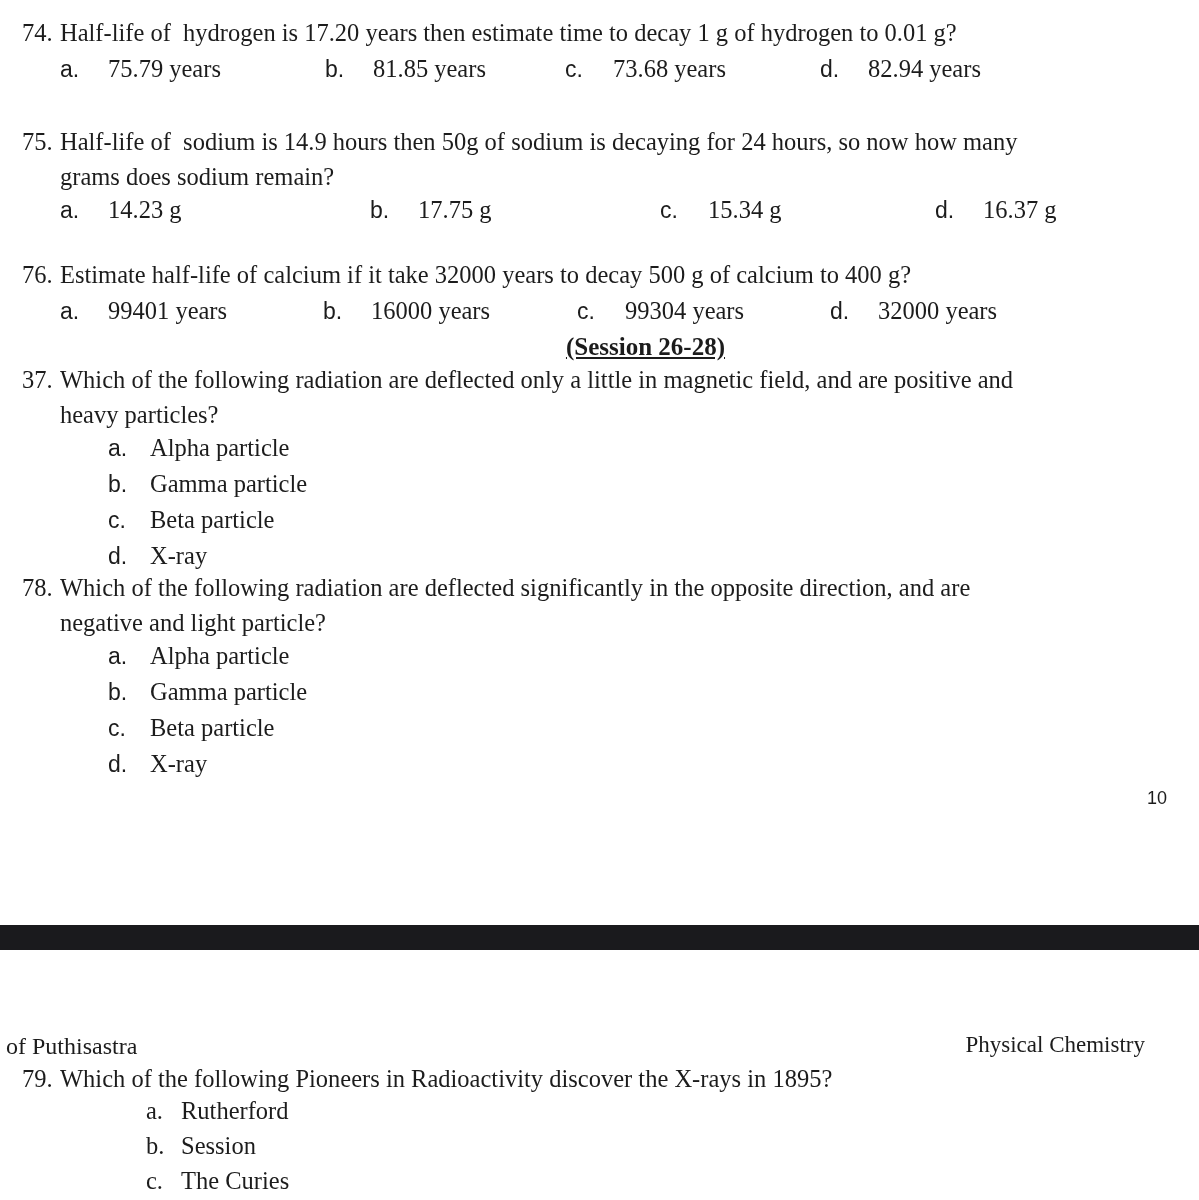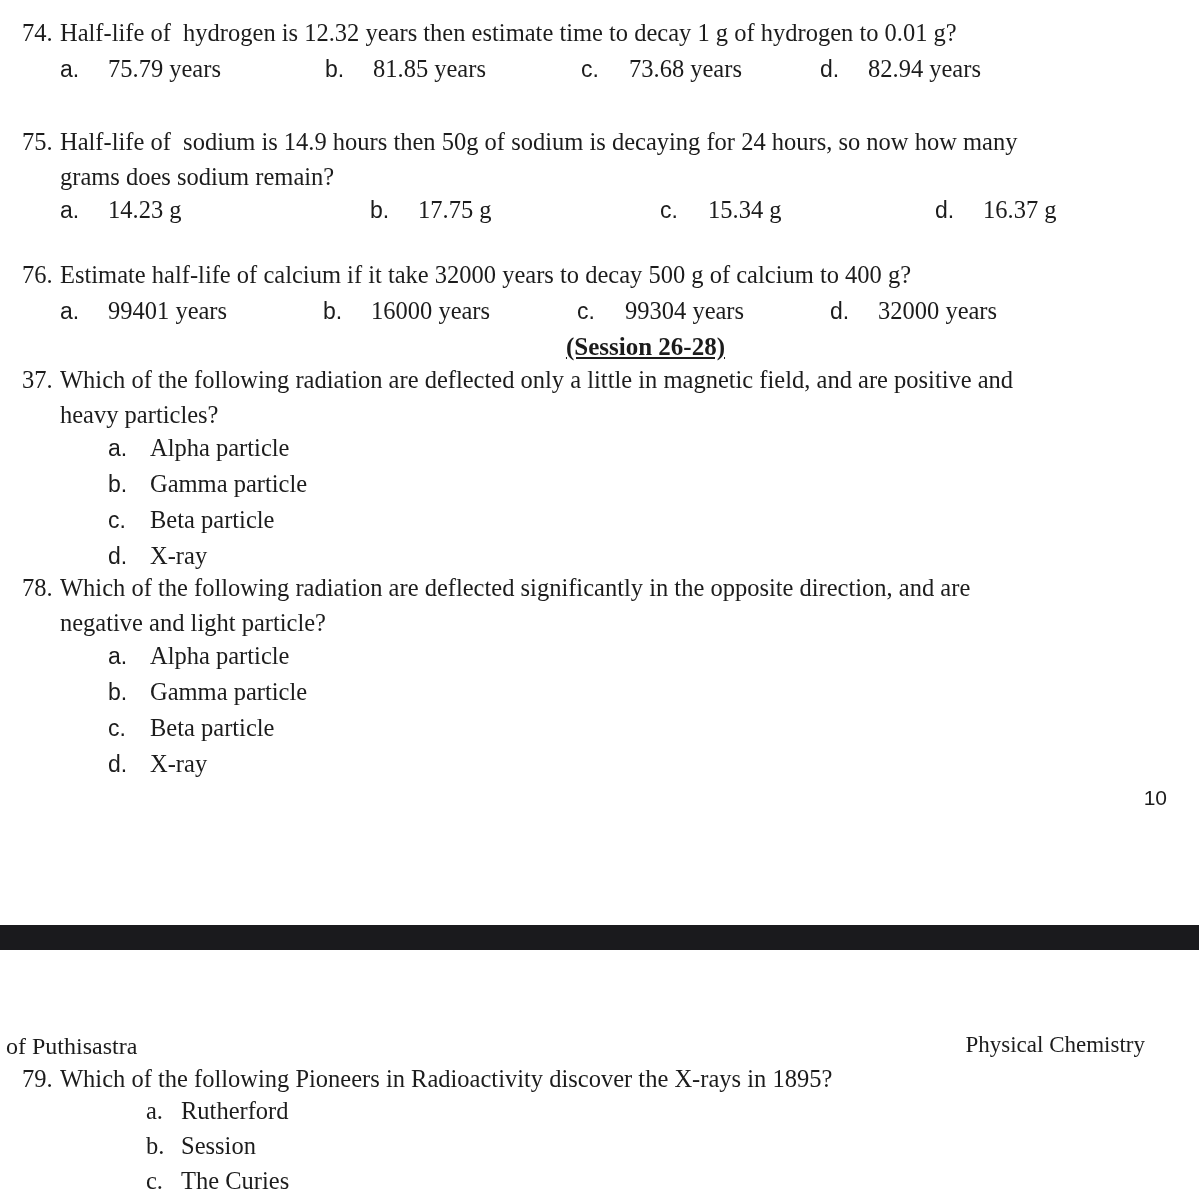--- a/index.html
+++ b/index.html
@@ -37,21 +37,21 @@
     position:absolute;
     left:0;top:0;
     width:1027px;
     height:35px;
     font-size:24.5px;
     line-height:35px;
   }
   .optrow .opt{position:absolute;top:0;white-space:nowrap;}
   .row-q74 .opt:nth-child(1){left:60px}
   .row-q74 .opt:nth-child(2){left:325px}
-  .row-q74 .opt:nth-child(3){left:581px}
+  .row-q74 .opt:nth-child(3){left:565px}
   .row-q74 .opt:nth-child(4){left:820px}
   .row-q75 .opt:nth-child(1){left:60px}
   .row-q75 .opt:nth-child(2){left:370px}
   .row-q75 .opt:nth-child(3){left:660px}
   .row-q75 .opt:nth-child(4){left:935px}
   .row-q76 .opt:nth-child(1){left:60px}
   .row-q76 .opt:nth-child(2){left:323px}
   .row-q76 .opt:nth-child(3){left:577px}
   .row-q76 .opt:nth-child(4){left:830px}
 
@@ -91,21 +91,21 @@
     font-size:25px;
     line-height:35px;
     font-weight:bold;
     text-decoration:underline;
   }
 
   .page-number{
     position:absolute;
     top:782px;right:32px;
     font-family:"Liberation Sans", sans-serif;
-    font-size:21px;
+    font-size:18px;
     line-height:32px;
   }
 
   .page-break-bar{
     position:absolute;
     top:925px;left:0;
     width:1199px;height:25px;
     background:#1a1a1d;
   }
 
@@ -122,21 +122,21 @@
     line-height:32px;
     margin-left:40px;
   }
 </style>
 </head>
 <body>
 
 <div class="doc">
 
   <div class="question" style="top:15px">
-    <span class="qnum">74.</span><span class="qtext">Half-life of  hydrogen is 12.32 years then estimate time to decay 1 g of hydrogen to 0.01 g?</span>
+    <span class="qnum">74.</span><span class="qtext">Half-life of  hydrogen is 17.20 years then estimate time to decay 1 g of hydrogen to 0.01 g?</span>
   </div>
   <div class="optrow row-q74" style="top:51px">
     <span class="opt"><span class="letter-sans">a.</span><span>75.79 years</span></span>
     <span class="opt"><span class="letter-sans">b.</span><span>81.85 years</span></span>
     <span class="opt"><span class="letter-sans">c.</span><span>73.68 years</span></span>
     <span class="opt"><span class="letter-sans">d.</span><span>82.94 years</span></span>
   </div>
 
   <div class="question" style="top:124px">
     <span class="qnum">75.</span><span class="qtext">Half-life of  sodium is 14.9 hours then 50g of sodium is decaying for 24 hours, so now how many

